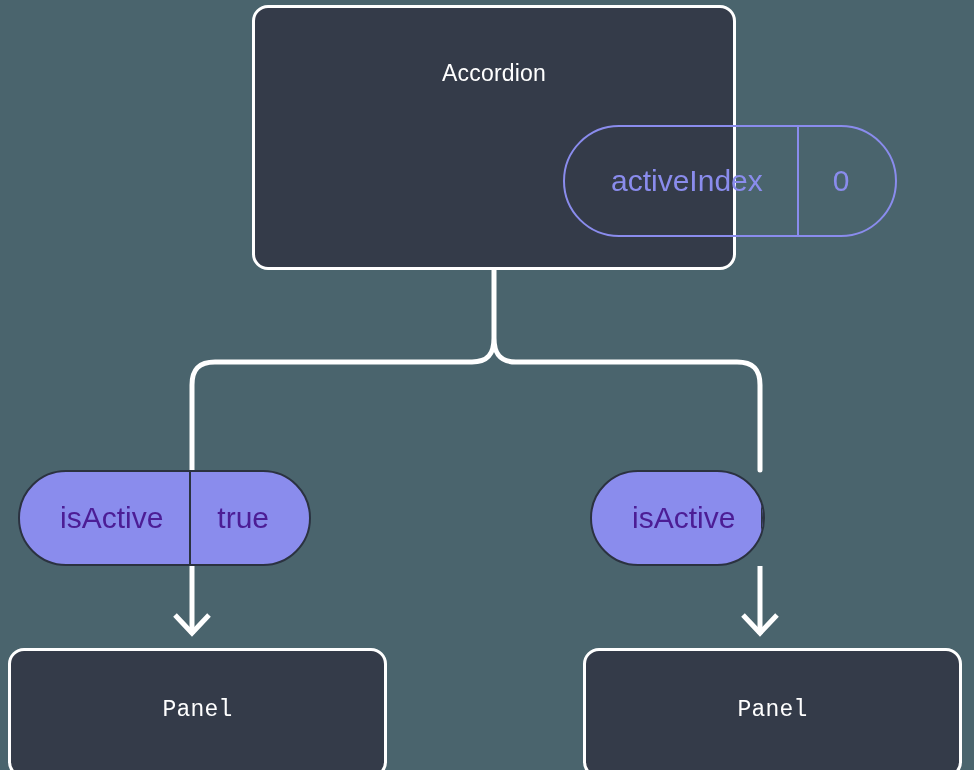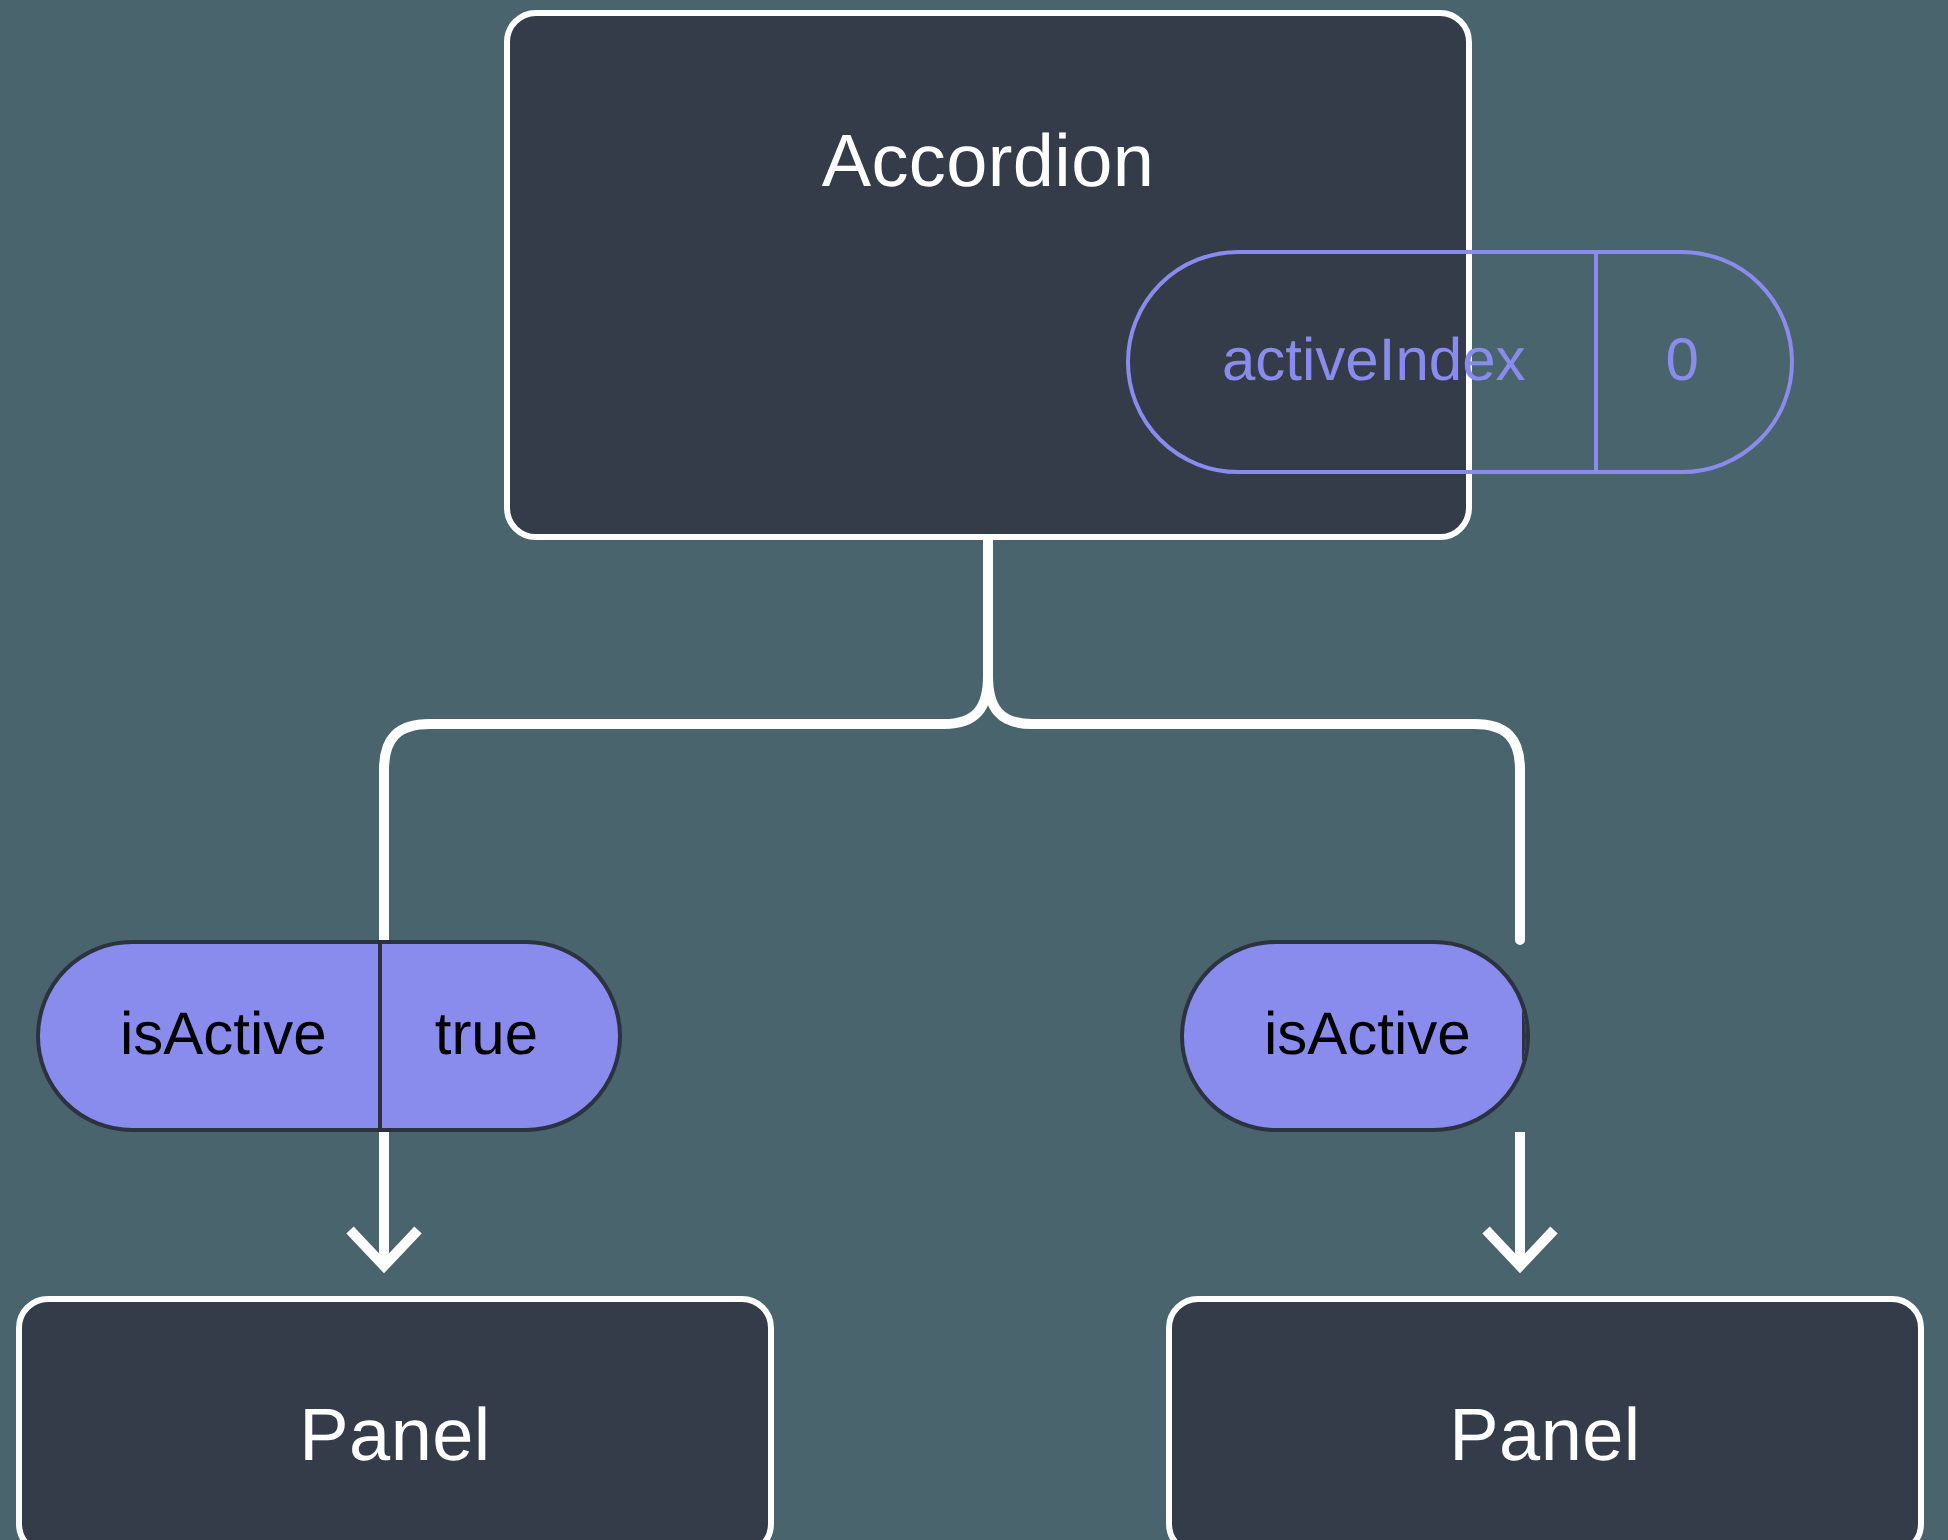--- a/index.html
+++ b/index.html
@@ -31,21 +31,21 @@
     background: #343b49;
     border: 3px solid #ffffff;
     border-radius: 16px;
   }
   .node-title {
     position: absolute;
     left: 0;
     right: 0;
     text-align: center;
     color: #ffffff;
-    font-size: 37px;
+    font-size: 23px;
     font-weight: 500;
     letter-spacing: 0.2px;
     white-space: nowrap;
   }
 
   #accordion-card {
     left: 252px;
     top: 5px;
     width: 484px;
     height: 265px;
@@ -58,21 +58,21 @@
     width: 379px;
     height: 130px;
   }
   #panel-right-card {
     left: 583px;
     top: 648px;
     width: 379px;
     height: 130px;
   }
   #panel-left-card .node-title,
-  #panel-right-card .node-title { top: 46px; }
+  #panel-right-card .node-title { top: 46px; font-family: Liberation Mono, monospace; }
 
   
   .pill-outline {
     position: absolute;
     box-sizing: border-box;
     display: flex;
     align-items: stretch;
     border: 2px solid #8a8ced;
     border-radius: 999px;
     background: transparent;
@@ -111,21 +111,21 @@
     background: #8a8ced;
     border: 2px solid #2b3240;
     border-radius: 999px;
     overflow: hidden;
   }
   .pill-filled .pill-key,
   .pill-filled .pill-val {
     display: flex;
     align-items: center;
     justify-content: center;
-    color: #000000;
+    color: #4c1d95;
     font-size: 30px;
     font-weight: 400;
     white-space: nowrap;
   }
   .pill-filled .pill-key {
     padding: 0 26px 0 40px;
     border-right: 2px solid #2b3240;
   }
   .pill-filled .pill-val {
     padding: 0 40px 0 26px;

